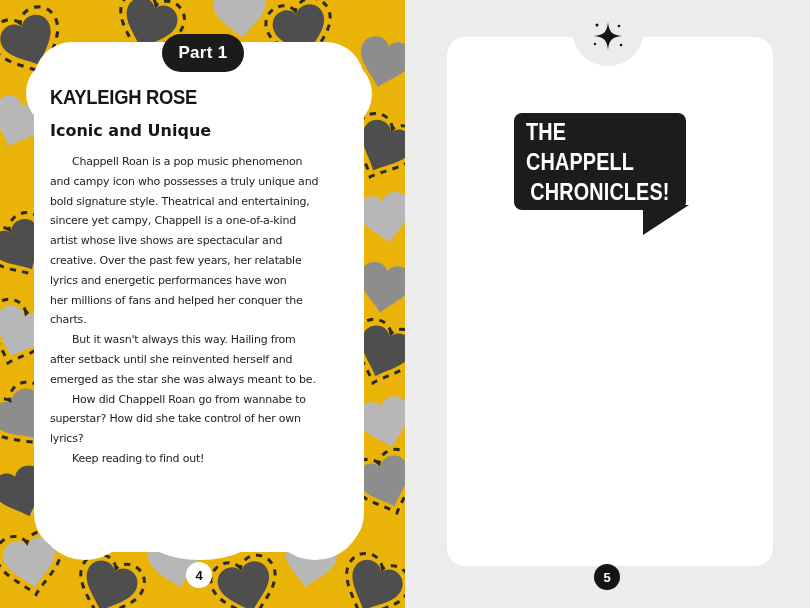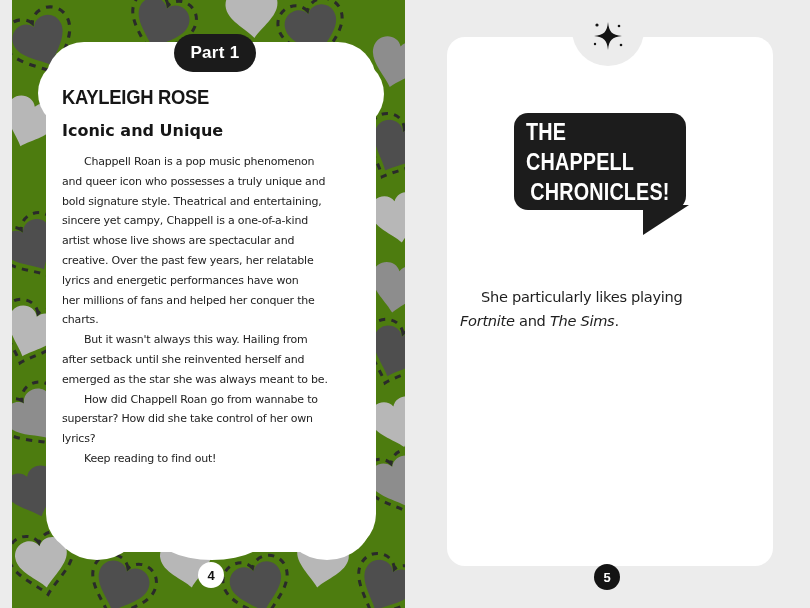--- a/index.html
+++ b/index.html
@@ -1,22 +1,22 @@
 <!DOCTYPE html>
 <html><head>
 <meta charset="utf-8">
 <style>
   * { box-sizing: border-box; margin: 0; padding: 0; }
   html, body { width: 810px; height: 608px; overflow: hidden; background: #ececec; }
   body { position: relative; font-family: "DejaVu Sans", sans-serif; color: #1a1a1a; }
 
   
   .page-left {
-    position: absolute; left: 12px; top: 0; width: 405px; height: 608px;
-    background: #4d7c0f; overflow: hidden;
+    position: absolute; left: 0; top: 0; width: 405px; height: 608px;
+    background: #eab308; overflow: hidden;
   }
   .heart-bg { position: absolute; inset: 0; }
   .cloud-panel {
     position: absolute; left: 34px; top: 42px; width: 330px; height: 510px;
     background: #ffffff; border-radius: 38px;
   }
   .cloud-bump { position: absolute; background: #fff; border-radius: 50%; }
   .part-pill {
     position: absolute; left: 162px; top: 34px; width: 82px; height: 38px;
     background: #1b1b1b; color: #fff; border-radius: 20px;
@@ -57,21 +57,21 @@
     background: #ffffff; border-radius: 18px;
   }
   .notch {
     position: absolute; left: 167px; top: 0px; width: 72px; height: 66px;
     background: #ececec; border-radius: 0 0 36px 36px;
   }
   .sparkle { position: absolute; left: 185px; top: 18px; width: 36px; height: 36px; }
 
   .speech {
     position: absolute; left: 109px; top: 113px; width: 172px; height: 97px;
-    background: #1c1c1c; border-radius: 14px;
+    background: #1c1c1c; border-radius: 8px;
     display: flex; flex-direction: column; align-items: center; justify-content: center;
   }
   .speech-tail { position: absolute; left: 238px; top: 205px; width: 46px; height: 30px; }
   .speech-line {
     font-family: "Liberation Sans", sans-serif; font-weight: bold; color: #fff;
     font-size: 23px; line-height: 30px; letter-spacing: 0.2px;
     transform: scaleX(0.86);
   }
 
   .fact {
@@ -214,21 +214,21 @@
   <div class="cloud-bump" style="left:40px;top:480px;width:90px;height:80px;"></div>
   <div class="cloud-bump" style="left:270px;top:480px;width:90px;height:80px;"></div>
   <div class="cloud-bump" style="left:140px;top:500px;width:120px;height:60px;"></div>
 
   <div class="part-pill">Part 1</div>
   <div class="author">KAYLEIGH ROSE</div>
   <div class="chapter-title">Iconic and Unique</div>
 
   <div class="body-text">
     <span class="line indent">Chappell Roan is a pop music phenomenon</span>
-    <span class="line">and queer icon who possesses a truly unique and</span>
+    <span class="line">and campy icon who possesses a truly unique and</span>
     <span class="line">bold signature style. Theatrical and entertaining,</span>
     <span class="line">sincere yet campy, Chappell is a one-of-a-kind</span>
     <span class="line">artist whose live shows are spectacular and</span>
     <span class="line">creative. Over the past few years, her relatable</span>
     <span class="line">lyrics and energetic performances have won</span>
     <span class="line">her millions of fans and helped her conquer the</span>
     <span class="line">charts.</span>
     <span class="line indent">But it wasn't always this way. Hailing from</span>
     <span class="line">after setback until she reinvented herself and</span>
     <span class="line">emerged as the star she was always meant to be.</span>
@@ -253,19 +253,15 @@
   </svg>
 
   <div class="speech">
     <span class="speech-line">THE CHAPPELL</span>
     <span class="speech-line">CHRONICLES!</span>
   </div>
   <svg class="speech-tail" viewBox="0 0 46 30">
     <path d="M0,0 L46,0 L0,30 Z" fill="#1c1c1c"></path>
   </svg>
 
-  <div class="fact" style="top:285px;">
-    <div class="indent">She particularly likes playing</div>
-    <div><em>Fortnite</em><span style="white-space:pre"> and </span><em>The Sims</em><span>.</span></div>
-  </div>
 
   <div class="page-num-right">5</div>
 </div>
 
 </body></html>

